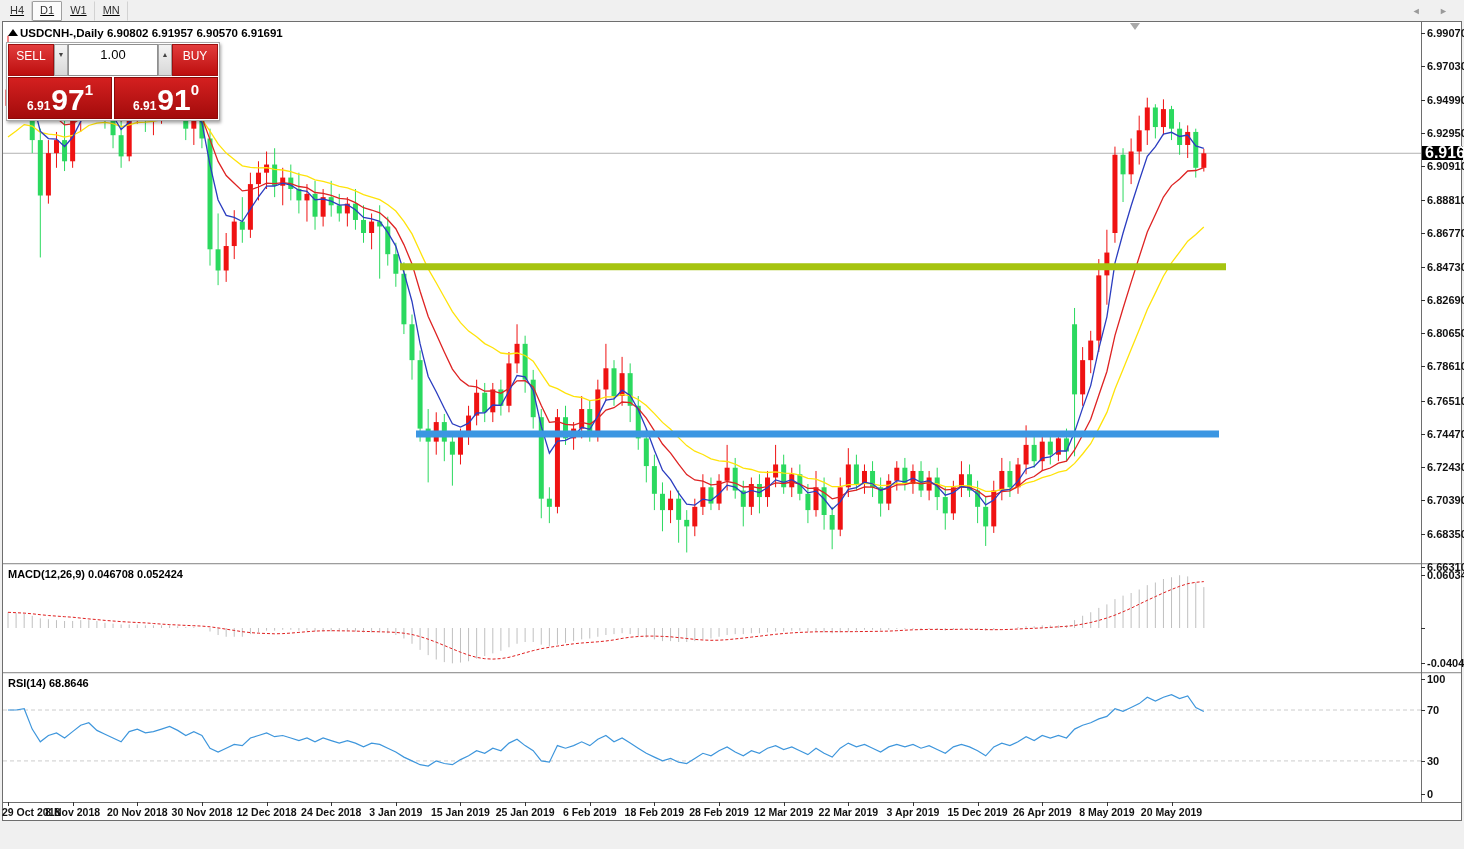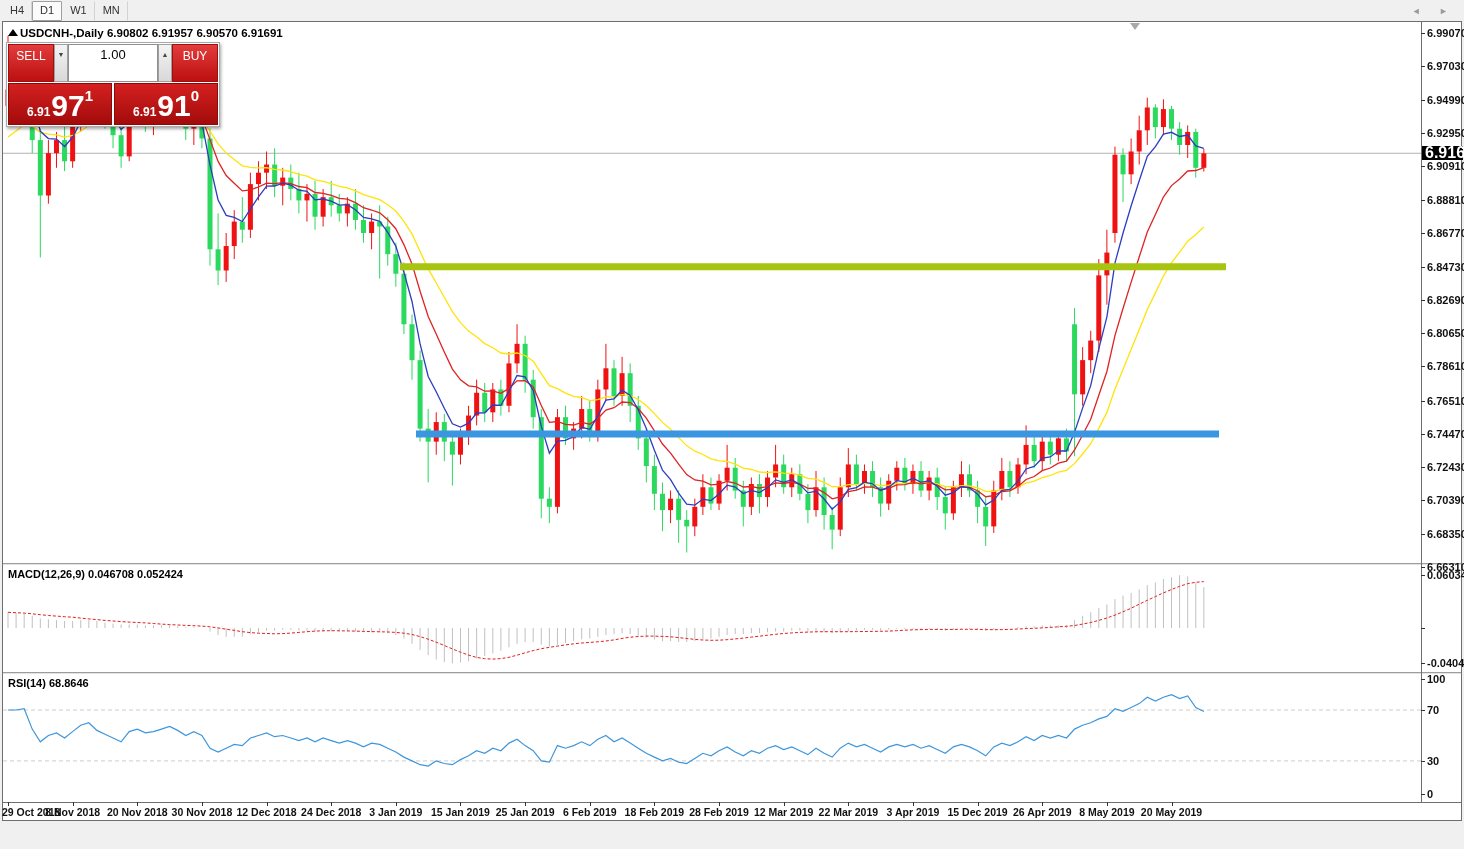--- a/index.html
+++ b/index.html
@@ -1,19 +1,19 @@
 <!DOCTYPE html>
 <html><head>
 <meta charset="utf-8">
 <style>
   html,body{margin:0;padding:0;background:#f0f0f0;font-family:"Liberation Sans",sans-serif;}
   #stage{position:relative;width:1464px;height:849px;background:#f0f0f0;overflow:hidden;}
   .abs{position:absolute;left:0;top:0;}
   
-  #toolbar{position:absolute;left:0;top:0;width:1464px;height:21px;background:#f0f0f0;display:flex;align-items:center;padding-left:2px;box-sizing:border-box;}
+  #toolbar{position:absolute;left:0;top:0;width:1464px;height:21px;background:#f0f0f0;display:flex;align-items:center;padding-left:2px;box-sizing:border-box;text-decoration:underline;}
   .tb-btn{font-size:11px;color:#333;padding:1px 7px;height:16px;line-height:15px;border:1px solid transparent;border-right:1px solid #d2d2d2;cursor:default;}
   .tb-btn.active{background:#fbfbfb;border:1px solid #9f9f9f;border-radius:1px;}
   
   #win-bg{position:absolute;left:2px;top:21px;width:1460px;height:800px;background:#ffffff;border:1px solid #6e6e6e;box-sizing:border-box;}
   #plot-svg{position:absolute;left:0;top:0;z-index:2;pointer-events:none;}
   .splitter{position:absolute;left:3px;width:1458px;height:2px;background:#e3e3e3;border-top:1px solid #9d9d9d;box-sizing:border-box;z-index:3;}
   #axis-vline{position:absolute;left:1421px;top:22px;width:1px;height:780px;background:#6e6e6e;z-index:3;}
   #date-hline{position:absolute;left:3px;top:802px;width:1458px;height:1px;background:#6e6e6e;z-index:3;}
   
   .ax-label{position:absolute;left:1427px;font-size:11px;font-weight:700;color:#111;transform:translateY(-50%);z-index:4;white-space:nowrap;}
@@ -21,21 +21,21 @@
   #price-tag{position:absolute;left:1422px;width:41px;height:14px;background:#000;color:#fff;font-size:16px;font-weight:700;line-height:14px;padding-left:3px;box-sizing:border-box;z-index:5;}
   .d-tick{position:absolute;top:802px;width:1px;height:4px;background:#333;z-index:4;}
   .d-label{position:absolute;top:806px;font-size:10.5px;font-weight:700;color:#111;white-space:nowrap;z-index:4;}
   
   #ohlc-header{position:absolute;left:20px;top:27px;font-size:11.5px;font-weight:700;color:#000;z-index:6;white-space:nowrap;}
   #collapse-tri{position:absolute;left:8px;top:29px;width:0;height:0;border-left:5px solid transparent;border-right:5px solid transparent;border-bottom:7px solid #000;z-index:6;}
   #shift-tri{position:absolute;left:1130px;top:23px;width:0;height:0;border-left:5px solid transparent;border-right:5px solid transparent;border-top:7px solid #a9a9a9;z-index:6;}
   .pane-label{position:absolute;left:8px;font-size:11px;font-weight:700;color:#000;z-index:4;background:rgba(255,255,255,.0);white-space:nowrap;}
   
   #trade-panel{position:absolute;left:6px;top:42px;width:214px;z-index:7;background:#fff;border:1px solid #a9a9a9;box-shadow:1px 2px 3px rgba(0,0,0,.35);padding:1px;box-sizing:border-box;}
-  #tp-row1{display:flex;height:38px;background:#c31414;}
+  #tp-row1{display:flex;height:32px;background:#c31414;}
   .tp-btn{width:46px;color:#fff;font-size:12px;text-align:center;line-height:22px;background:linear-gradient(#e23c3c,#bd0f0f);border:1px solid #9d1010;box-sizing:border-box;cursor:default;}
   .tp-spin{width:14px;background:linear-gradient(#f4f4f4,#d8d8d8);border:1px solid #a0a0a0;box-sizing:border-box;font-size:7px;color:#444;text-align:center;line-height:20px;cursor:default;}
   #tp-vol{flex:1;background:#fff;border:1px solid #8f8f8f;box-sizing:border-box;font-size:13px;color:#000;text-align:center;line-height:20px;}
   #tp-row2{display:flex;height:42px;margin-top:1px;gap:2px;}
   .tp-quote{flex:1;background:linear-gradient(#d42020,#a30b0b);border:1px solid #8c0909;box-sizing:border-box;color:#fff;display:flex;align-items:flex-end;justify-content:center;padding-bottom:4px;cursor:default;}
   .q-small{font-size:12px;font-weight:700;margin-right:1px;line-height:16px;}
   .q-big{font-size:30px;font-weight:700;line-height:28px;}
   .q-sup{font-size:15px;font-weight:700;line-height:12px;align-self:flex-start;margin-top:6px;}
   
   #tabbar{position:absolute;left:0;top:822px;width:1464px;height:27px;background:#f0f0f0;display:flex;align-items:flex-start;padding-left:8px;box-sizing:border-box;}

